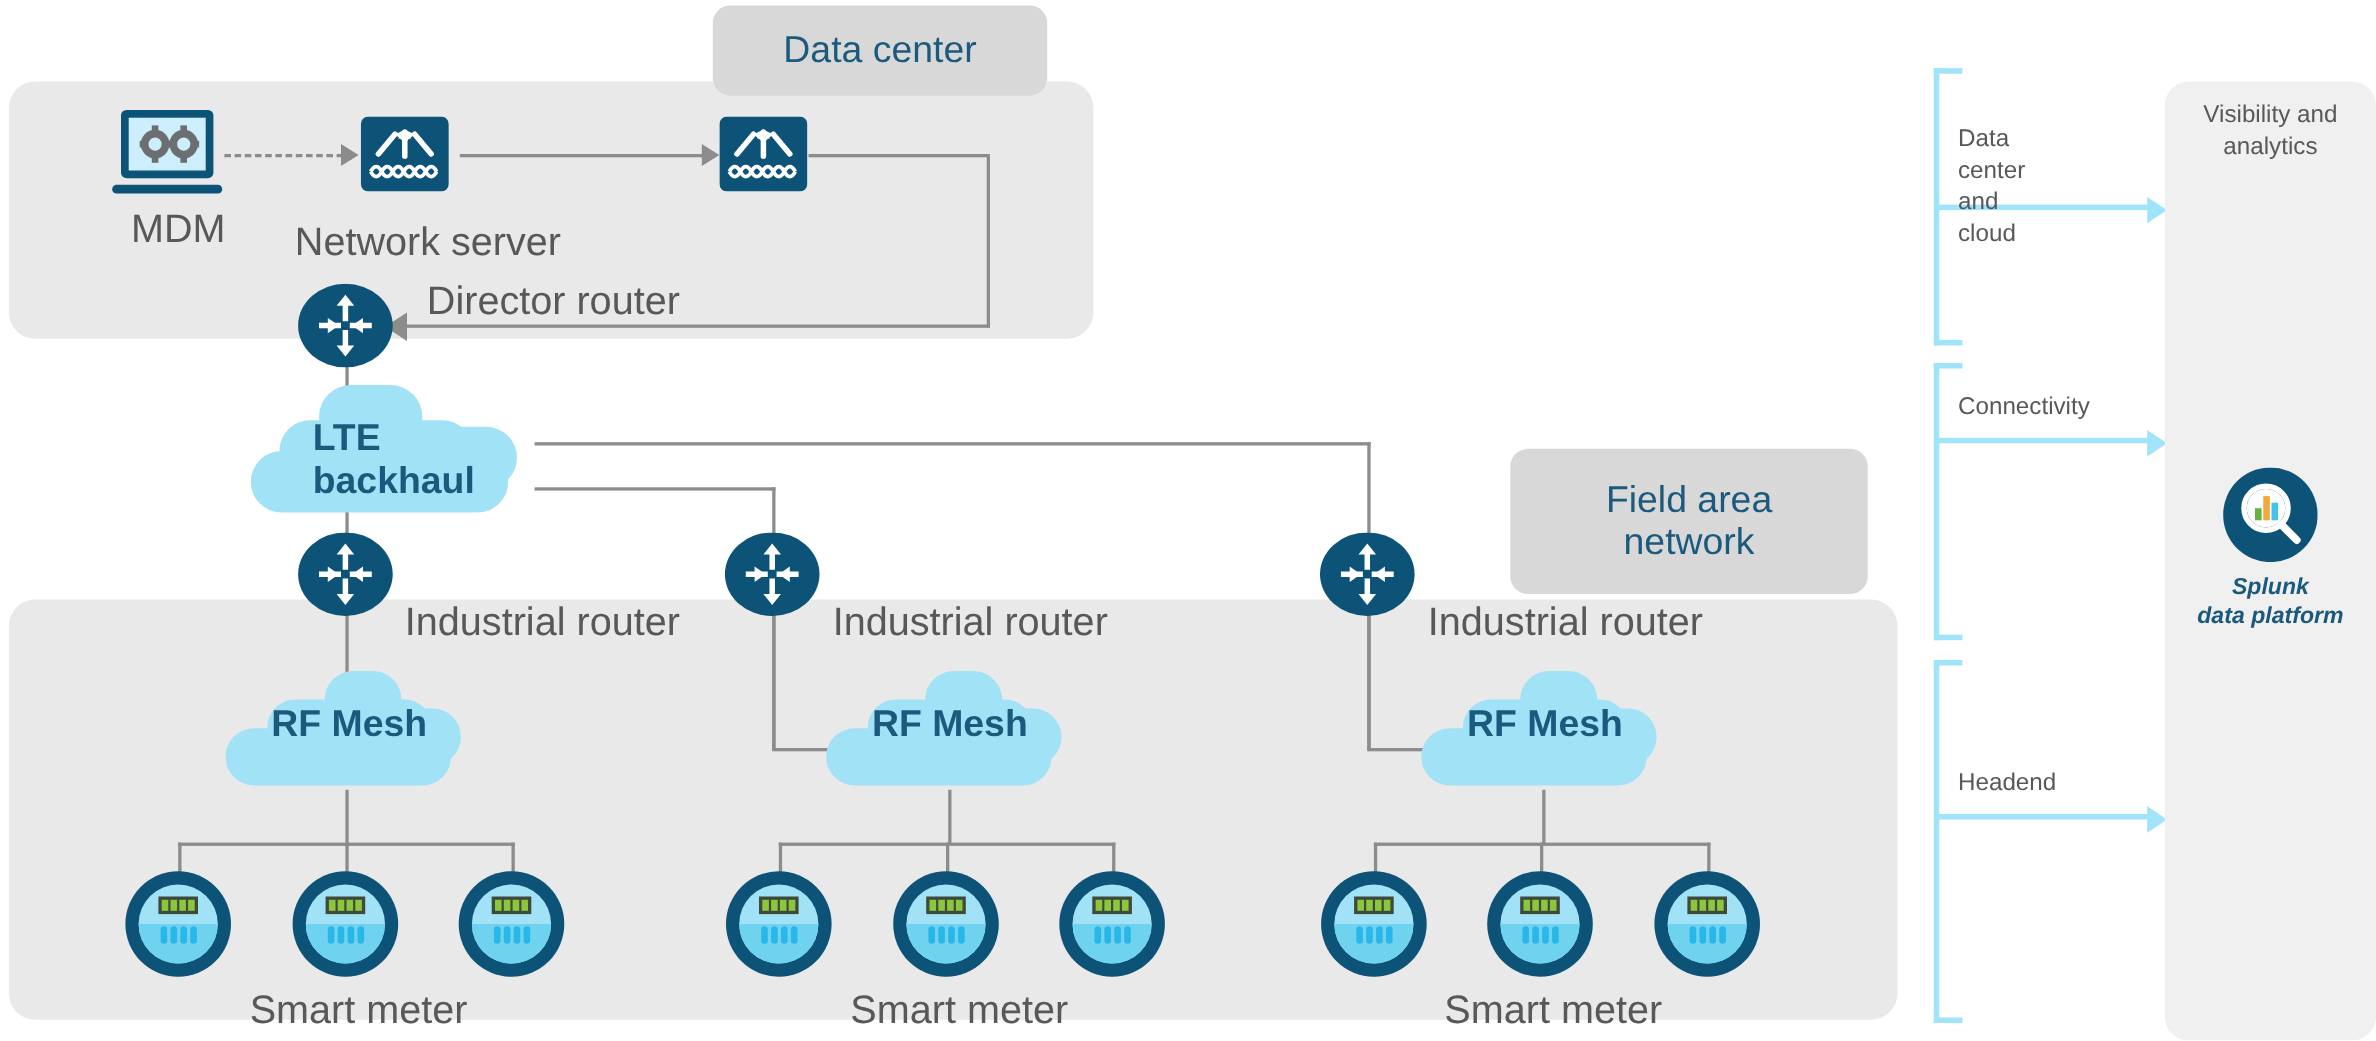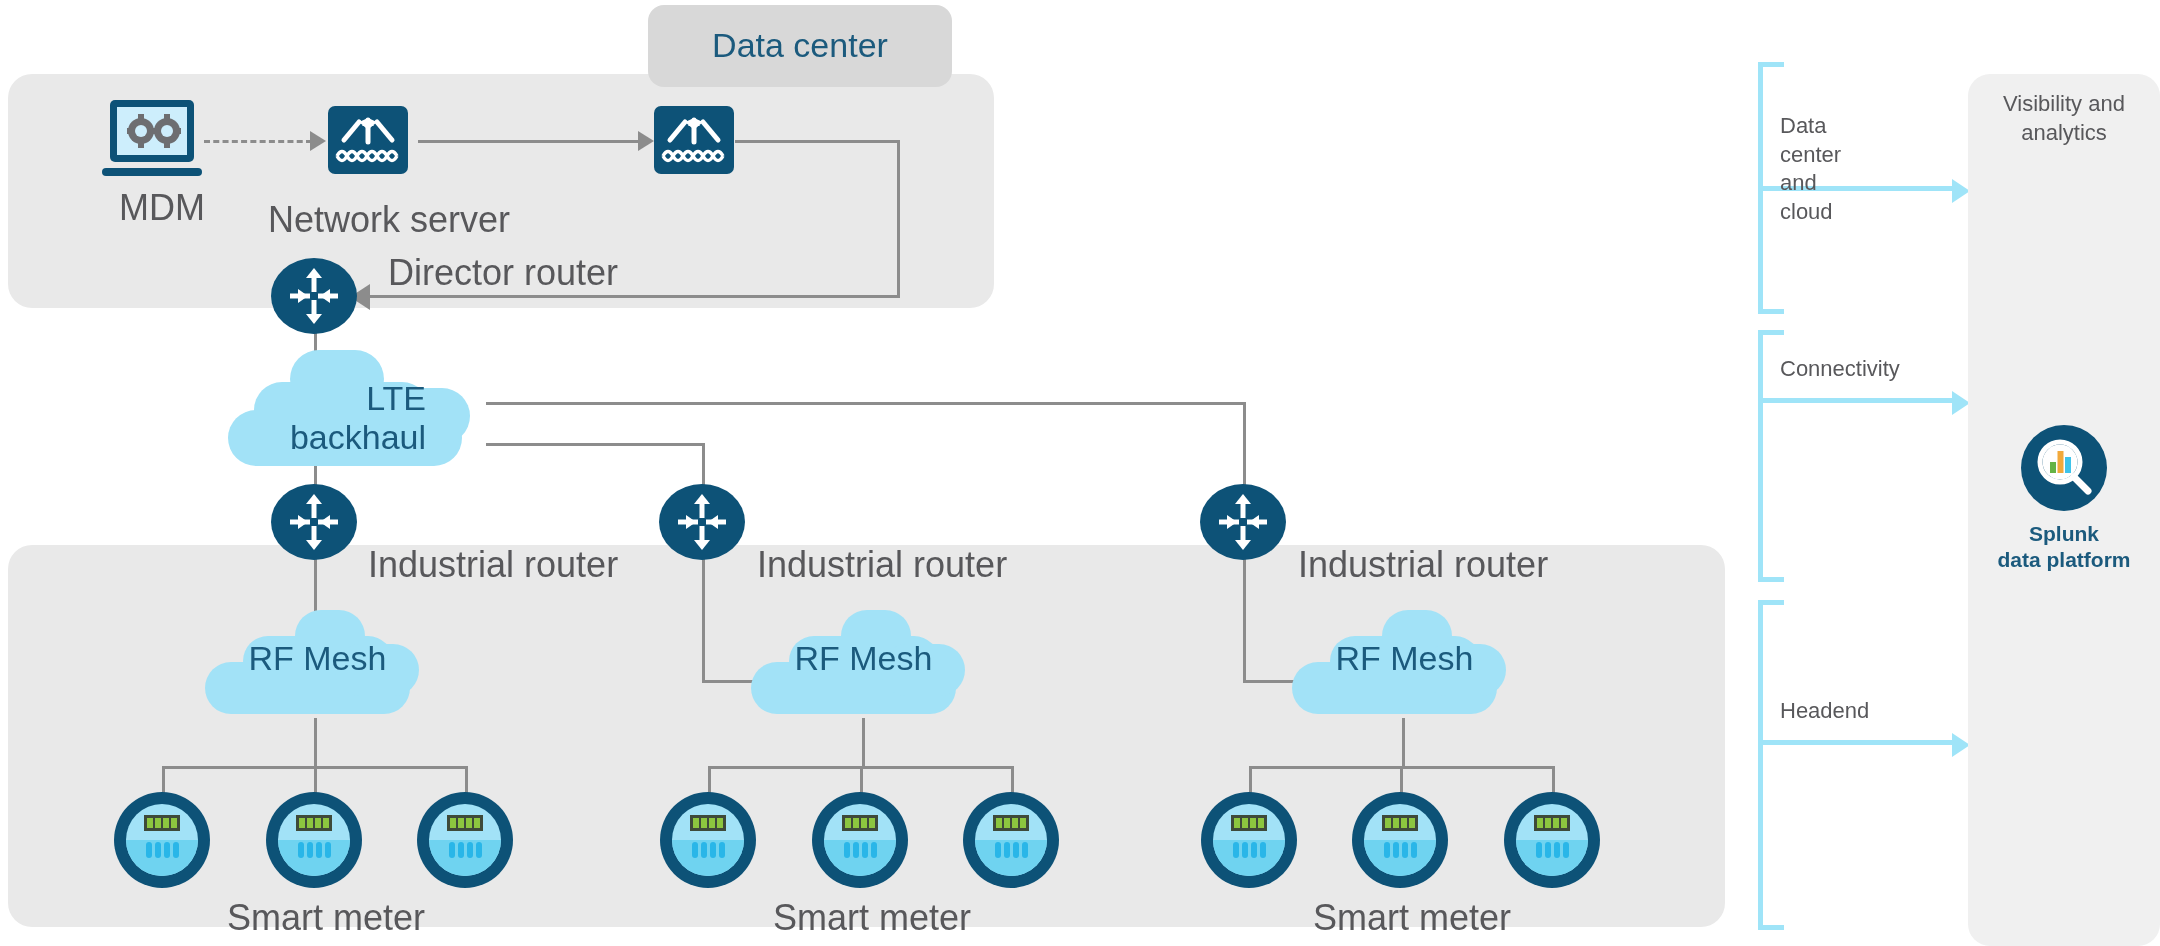--- a/index.html
+++ b/index.html
@@ -51,21 +51,21 @@
     text-align: center; color: #58585b;
     font-size: 22px; line-height: 1.3;
   }
   #splunk-block {
     position: absolute;
     left: 1968px; top: 425px; width: 192px;
     text-align: center;
   }
   #splunk-label {
     margin-top: 10px;
-    color: #1b5a7d; font-size: 21px; font-weight: bold; line-height: 1.25;
+    color: #1b5a7d; font-size: 21px; font-weight: bold; line-height: 1.25; font-style: italic;
   }
 
   
   .bracket { position: absolute; }
   .bracket .vbar {
     position: absolute; left: 0; top: 0;
     width: 5px; height: 100%;
     background: #9fe4f8;
   }
   .bracket .tick {
@@ -128,34 +128,38 @@
   }
 
   
   .icon { position: absolute; z-index: 5; }
 
   
   .cloud { position: absolute; z-index: 5; }
   .cloud .ctext {
     position: absolute; inset: 0;
     display: flex; align-items: center; justify-content: center;
-    color: #1b5a7d; text-align: right; line-height: 1.15;
-    z-index: 2; pointer-events: none;
+    color: #1b5a7d; text-align: left; line-height: 1.15;
+    z-index: 2; pointer-events: none; font-weight: bold;
   }
 </style>
 </head>
 <body>
 
 <div id="stage">
 
   <div id="dc-panel" class="zone-panel"></div>
   <div id="fan-panel" class="zone-panel"></div>
 
   <div id="chip-dc" class="zone-chip">
     <span>Data center</span>
+  </div>
+  <div id="chip-fan" class="zone-chip">
+    <span style="white-space:pre-line">Field area
+network</span>
   </div>
 
   <div class="dash" style="left:204px; top:140px; width:108px;"></div>
   <div class="ahead-r" style="left:310px; top:131px;"></div>
 
   <div class="line h" style="left:418px; top:140px; width:222px;"></div>
   <div class="ahead-r" style="left:638px; top:131px;"></div>
 
   <div class="line h" style="left:735px; top:140px; width:165px;"></div>
   <div class="line v" style="left:897px; top:140px; height:158px;"></div>

